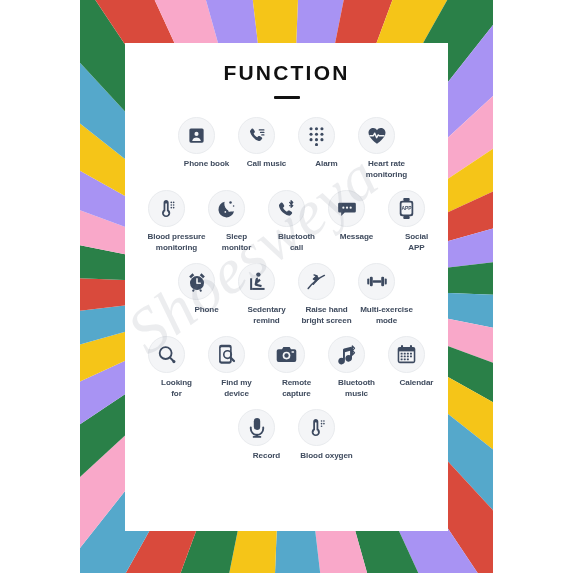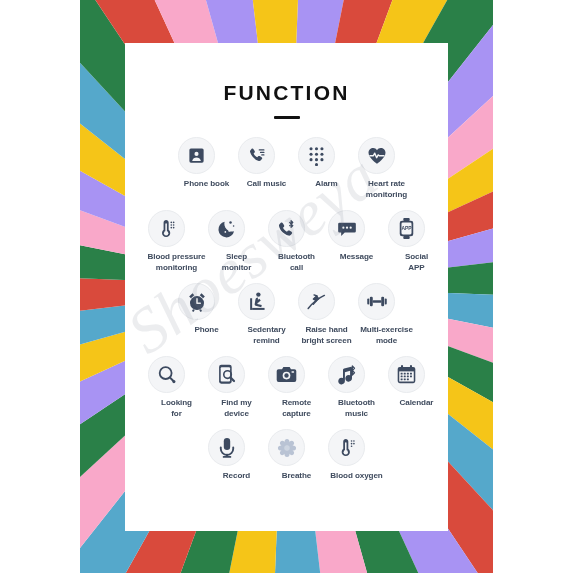--- a/index.html
+++ b/index.html
@@ -61,22 +61,22 @@
     left: 125px;
     top: 43px;
     width: 323px;
     height: 488px;
     background: #ffffff;
     z-index: 3;
     box-sizing: border-box;
   }
 
   #card-title {
-    margin: 8px;
-    padding-top: 30px;
+    margin: 0;
+    padding-top: 18px;
     text-align: center;
     font-size: 21px;
     font-weight: bold;
     letter-spacing: 2.2px;
     color: #111111;
     font-family: "Liberation Sans", sans-serif;
   }
 
   #title-rule {
     width: 26px;
@@ -451,38 +451,20 @@
                   <path d="M2 11.3v1.6a7 7 0 0 0 14 0v-1.6" fill="none" stroke="#3d4a60" stroke-width="2.1" stroke-linecap="round"></path>
                   <rect x="7.8" y="18.4" width="2.4" height="3.8" rx="1"></rect>
                   <rect x="4.2" y="21" width="9.6" height="2.1" rx="1"></rect>
                 </g>
               </svg>
             </div>
             <div class="lbl">Record</div>
           </div>
           <div class="cell">
             <div class="circ">
-              <svg width="20" height="20" viewBox="0 0 24 24">
-                <g fill="#b9c3d4">
-                  <ellipse cx="12" cy="5.4" rx="3.1" ry="4.3"></ellipse>
-                  <ellipse cx="12" cy="18.6" rx="3.1" ry="4.3"></ellipse>
-                  <ellipse cx="5.4" cy="12" rx="4.3" ry="3.1"></ellipse>
-                  <ellipse cx="18.6" cy="12" rx="4.3" ry="3.1"></ellipse>
-                  <ellipse cx="7.3" cy="7.3" rx="3" ry="4.2" transform="rotate(-45 7.3 7.3)"></ellipse>
-                  <ellipse cx="16.7" cy="7.3" rx="3" ry="4.2" transform="rotate(45 16.7 7.3)"></ellipse>
-                  <ellipse cx="7.3" cy="16.7" rx="3" ry="4.2" transform="rotate(45 7.3 16.7)"></ellipse>
-                  <ellipse cx="16.7" cy="16.7" rx="3" ry="4.2" transform="rotate(-45 16.7 16.7)"></ellipse>
-                </g>
-                <circle cx="12" cy="12" r="3.3" fill="#cdd5e1"></circle>
-              </svg>
-            </div>
-            <div class="lbl">Breathe</div>
-          </div>
-          <div class="cell">
-            <div class="circ">
               <svg width="18" height="21" viewBox="0 0 20 24">
                 <g class="ic">
                   <path d="M8.6 2.2c-1.6 0-2.9 1.3-2.9 2.9v8.3a4.7 4.7 0 1 0 5.8 0V5.1c0-1.6-1.3-2.9-2.9-2.9z"></path>
                   <circle cx="15.2" cy="4.6" r=".95"></circle>
                   <circle cx="15.2" cy="7.6" r=".95"></circle>
                   <circle cx="15.2" cy="10.6" r=".95"></circle>
                   <circle cx="17.9" cy="4.6" r=".95"></circle>
                   <circle cx="17.9" cy="7.6" r=".95"></circle>
                 </g>
                 <rect x="7.7" y="6" width="1.8" height="10" rx=".9" fill="#f4f5f7"></rect>

